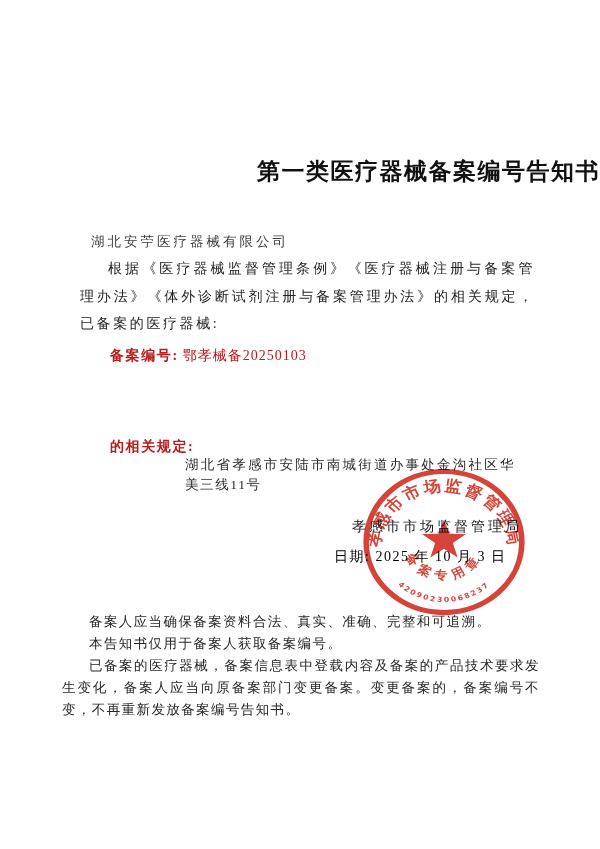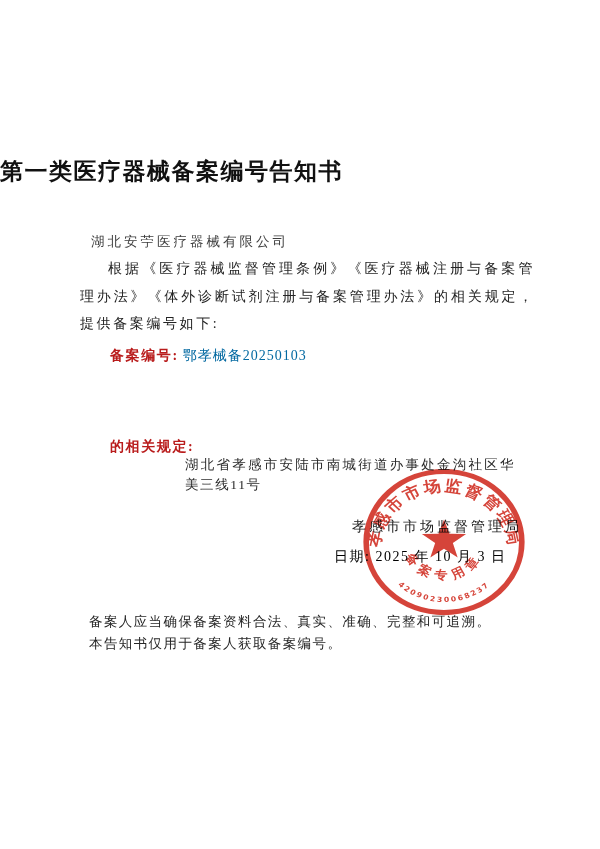--- a/index.html
+++ b/index.html
@@ -12,21 +12,21 @@
     position: relative;
     width: 600px;
     height: 849px;
     background: #ffffff;
     overflow: hidden;
     margin: 0 auto;
   }
   .doc-title {
     position: absolute;
     top: 156px; left: 0; right: 0;
-    text-align: left;
+    text-align: right;
     font-size: 23px;
     font-weight: bold;
     color: #111;
     letter-spacing: 1.5px;
   }
   .recipient {
     position: absolute;
     left: 91px; top: 233px;
     font-size: 13.5px;
     letter-spacing: 3px;
@@ -43,21 +43,21 @@
     text-indent: 2em;
     color: #242424;
   }
   .field-row { position: absolute; left: 110px; white-space: nowrap; }
   .field-label {
     font-weight: bold;
     font-size: 14px;
     letter-spacing: 1.6px;
     color: #b91c1c;
   }
-  .field-value { font-size: 14px; letter-spacing: 1px; color: #0369a1; }
+  .field-value { font-size: 14px; letter-spacing: 1px; color: #b91c1c; }
   .field-value.small { font-size: 10.5px; letter-spacing: 0.4px; color: #3a3a3a; }
   .field-value.mid { font-size: 11.5px; letter-spacing: 1px; }
   .prod-address {
     position: absolute;
     left: 185px; top: 455px;
     width: 330px;
     font-size: 13.5px;
     letter-spacing: 1.6px;
     line-height: 19.5px;
     color: #2b2b2b;
@@ -101,21 +101,21 @@
 </style>
 </head>
 <body>
 
 <div class="page">
 
   <h1 class="doc-title">第一类医疗器械备案编号告知书</h1>
 
   <div class="recipient">湖北安苧医疗器械有限公司</div>
 
-  <p class="intro">根据《医疗器械监督管理条例》《医疗器械注册与备案管理办法》《体外诊断试剂注册与备案管理办法》的相关规定，提供备案编号如下:</p>
+  <p class="intro">根据《医疗器械监督管理条例》《医疗器械注册与备案管理办法》《体外诊断试剂注册与备案管理办法》的相关规定，已备案的医疗器械:</p>
 
   <div class="field-row" style="top:346px">
     <span class="field-label">备案编号:</span>
     <span class="field-value">鄂孝械备20250103</span>
   </div>
 
 
 
   <div class="field-row" style="top:437px">
     <span class="field-label">的相关规定:</span>
@@ -140,15 +140,16 @@
       <textPath href="#seal-mid-arc" startOffset="50%" text-anchor="middle">备案专用章</textPath>
     </text>
     <text fill="#d02a1e" font-size="9" font-weight="bold" font-family="'DejaVu Sans','Liberation Sans',sans-serif" letter-spacing="2.2">
       <textPath href="#seal-bot-arc" startOffset="50%" text-anchor="middle">42090230068237</textPath>
     </text>
   </svg>
 
   <div class="notes">
     <p>备案人应当确保备案资料合法、真实、准确、完整和可追溯。</p>
     <p>本告知书仅用于备案人获取备案编号。</p>
+    <p>已备案的医疗器械，备案信息表中登载内容及备案的产品技术要求发生变化，备案人应当向原备案部门变更备案。变更备案的，备案编号不变，不再重新发放备案编号告知书。</p>
   </div>
 
 </div>
 
 </body></html>

